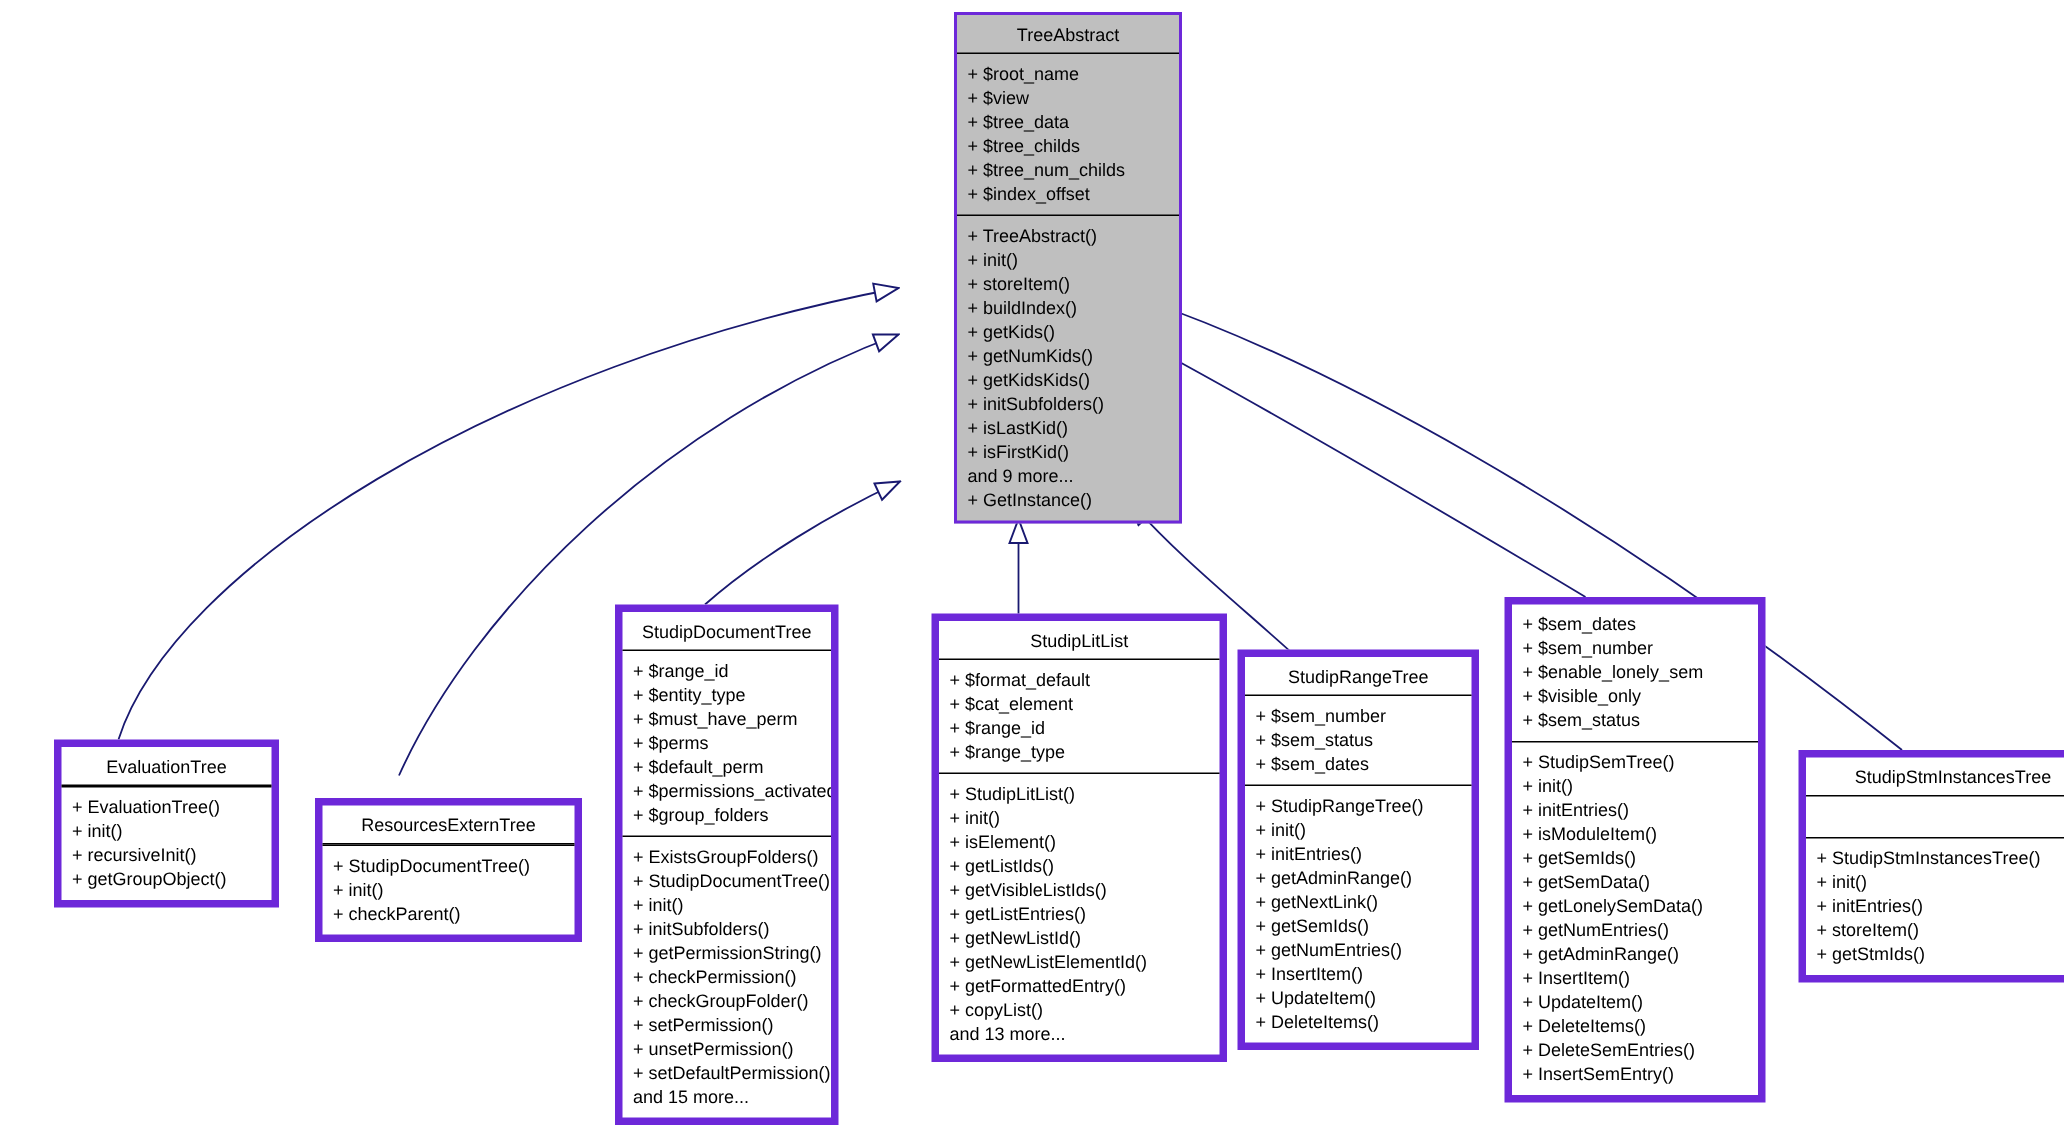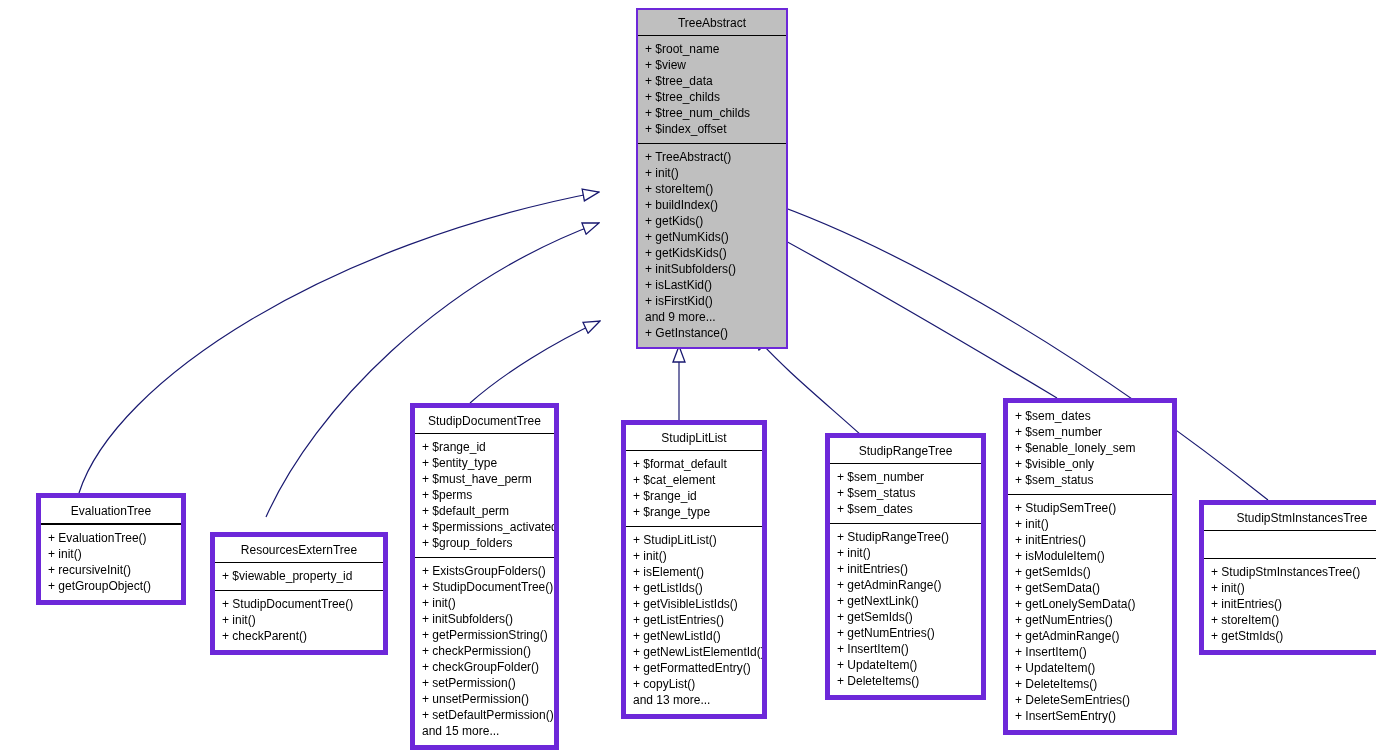--- a/index.html
+++ b/index.html
@@ -76,23 +76,20 @@
         <div class="class-title">EvaluationTree</div>
         <div class="class-section methods">
           <div class="mrow">+ EvaluationTree()</div>
           <div class="mrow">+ init()</div>
           <div class="mrow">+ recursiveInit()</div>
           <div class="mrow">+ getGroupObject()</div>
         </div>
       </div>
       <div class="class-box" style="left: 178px; top: 532px; width: 178px;">
         <div class="class-title">ResourcesExternTree</div>
-        <div class="class-section attrs">
-          <div class="arow">+ $viewable_property_id</div>
-        </div>
         <div class="class-section methods">
           <div class="mrow">+ StudipDocumentTree()</div>
           <div class="mrow">+ init()</div>
           <div class="mrow">+ checkParent()</div>
         </div>
       </div>
       <div class="class-box" style="left: 378px; top: 403px; width: 149px;">
         <div class="class-title">StudipDocumentTree</div>
         <div class="class-section attrs">
           <div class="arow">+ $range_id</div>
@@ -110,21 +107,21 @@
           <div class="mrow">+ initSubfolders()</div>
           <div class="mrow">+ getPermissionString()</div>
           <div class="mrow">+ checkPermission()</div>
           <div class="mrow">+ checkGroupFolder()</div>
           <div class="mrow">+ setPermission()</div>
           <div class="mrow">+ unsetPermission()</div>
           <div class="mrow">+ setDefaultPermission()</div>
           <div class="mrow">and 15 more...</div>
         </div>
       </div>
-      <div class="class-box" style="left: 589px; top: 420px; width: 146px;">
+      <div class="class-box" style="left: 589px; top: 409px; width: 197px;">
         <div class="class-title">StudipLitList</div>
         <div class="class-section attrs">
           <div class="arow">+ $format_default</div>
           <div class="arow">+ $cat_element</div>
           <div class="arow">+ $range_id</div>
           <div class="arow">+ $range_type</div>
         </div>
         <div class="class-section methods">
           <div class="mrow">+ StudipLitList()</div>
           <div class="mrow">+ init()</div>

